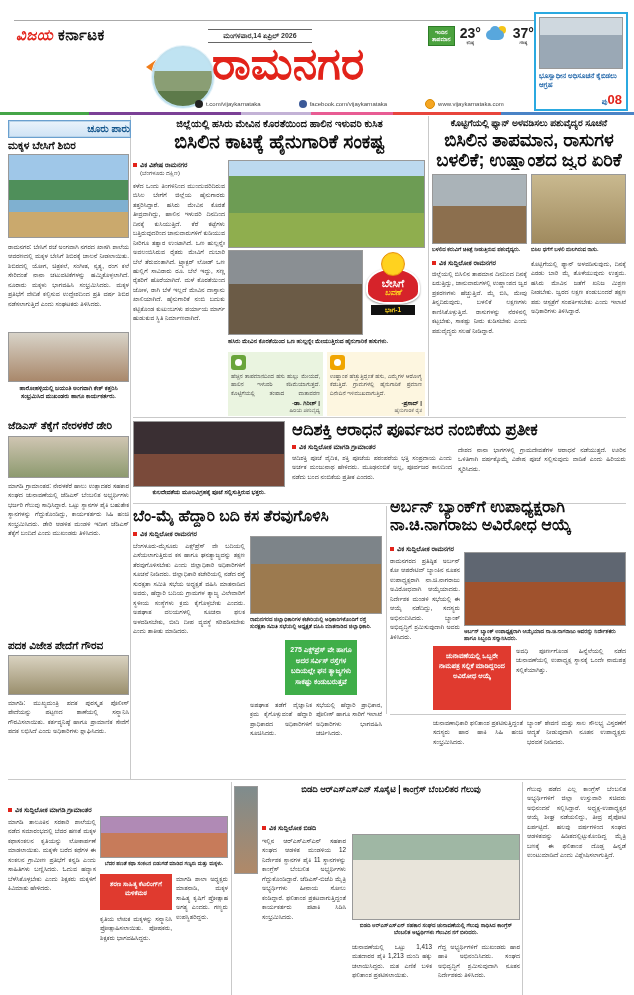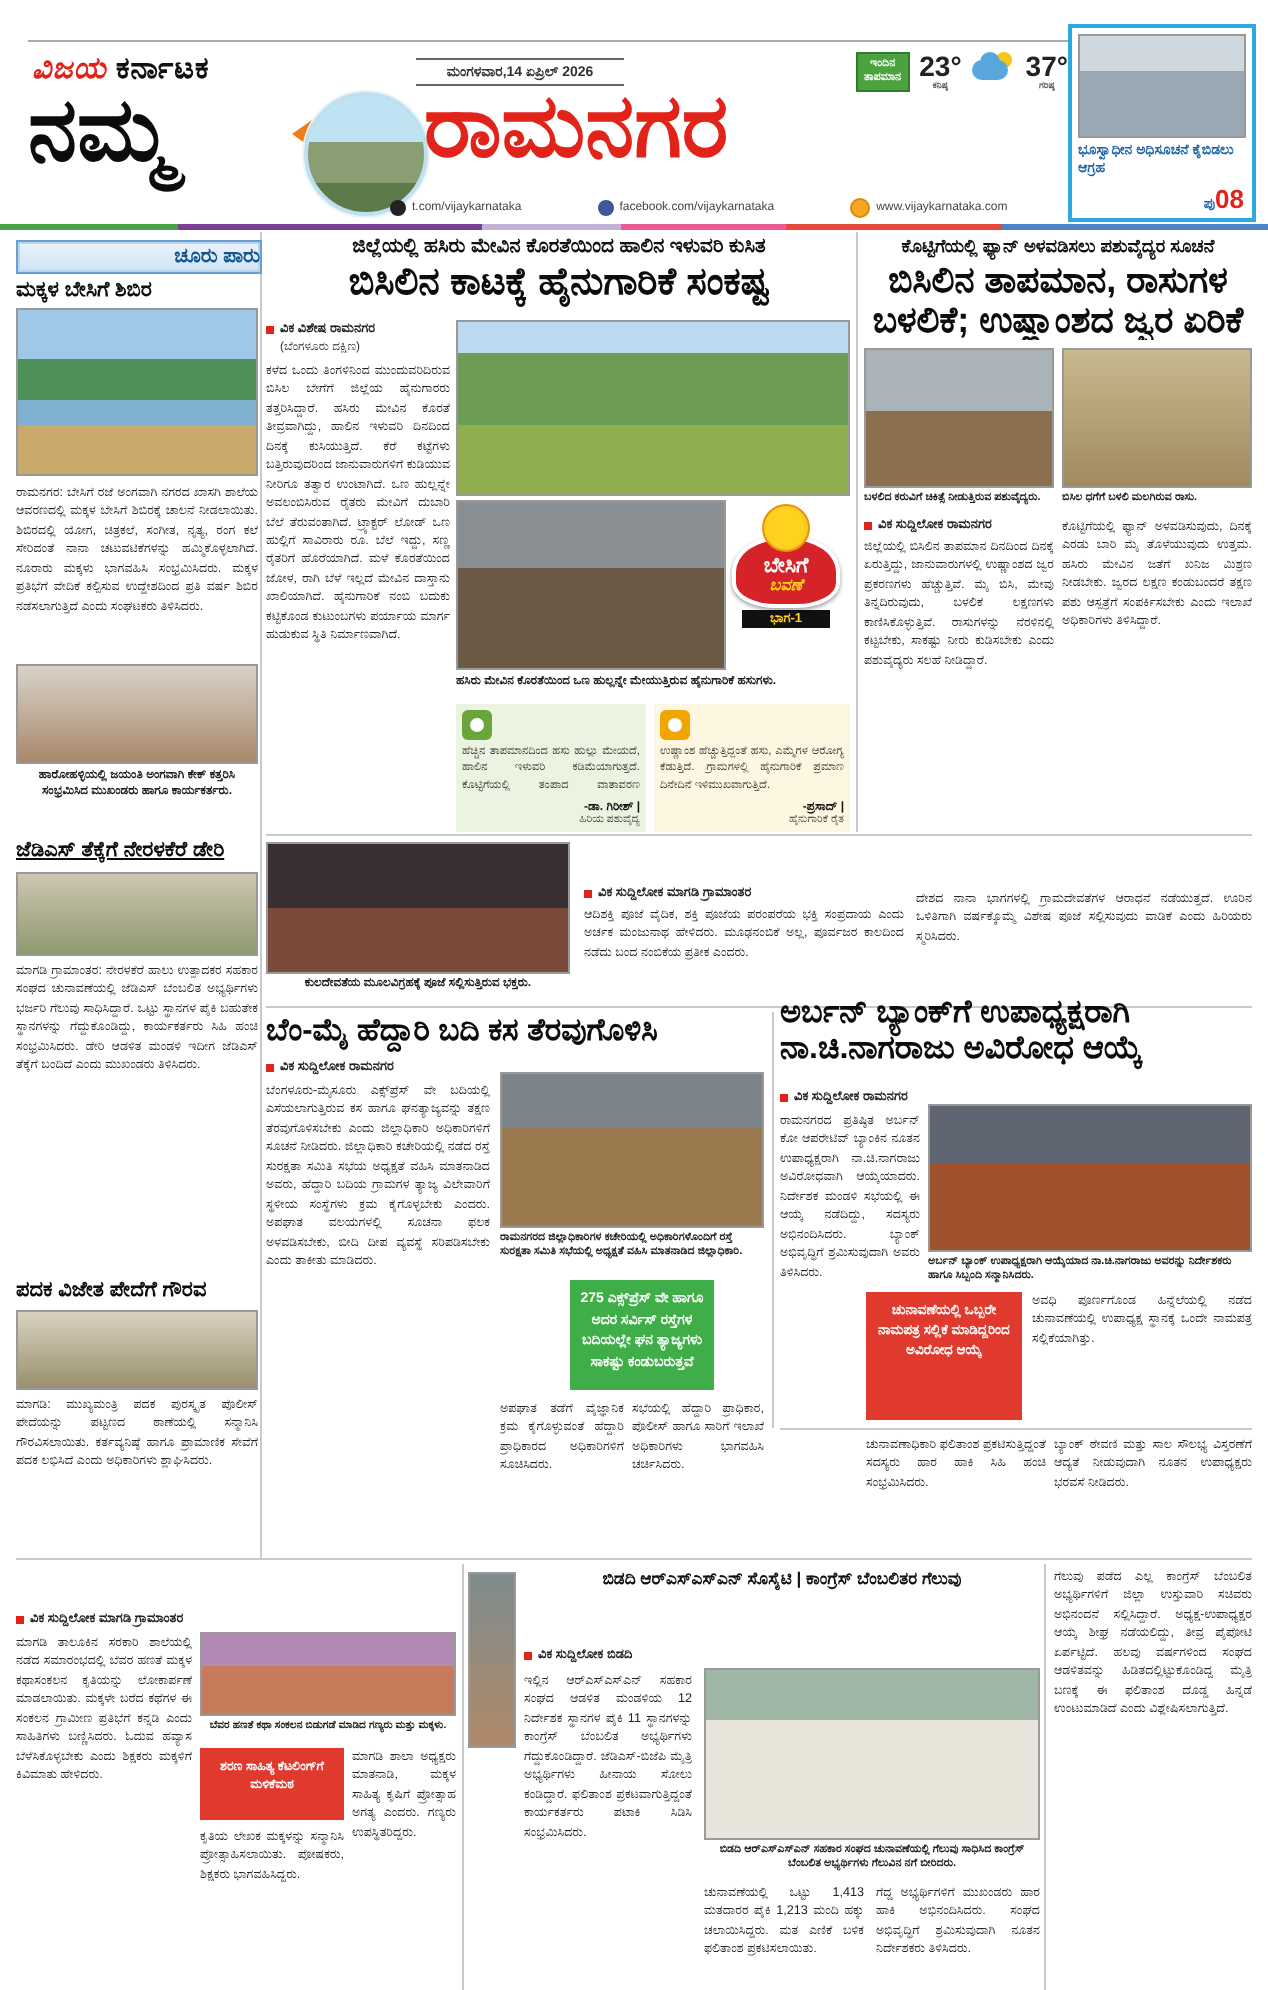--- a/index.html
+++ b/index.html
@@ -80,21 +80,20 @@
 
 <div class="page">
 
   <div class="abs top-rule"></div>
 
   <div class="abs vk-logo">
     <span class="red">ವಿಜಯ</span>
     <span class="blk">ಕರ್ನಾಟಕ</span>
   </div>
 
-  <div class="abs np-black">ನಮ್ಮ</div>
   <div class="abs logo-flame"></div>
   <div class="abs logo-circle"></div>
   <div class="abs np-red">ರಾಮನಗರ</div>
 
   <div class="abs date-box">ಮಂಗಳವಾರ,14 ಏಪ್ರಿಲ್ 2026</div>
 
   <div class="abs weather">
     <div class="w-label">
       <div>ಇಂದಿನ</div>
       <div>ತಾಪಮಾನ</div>
@@ -148,21 +147,21 @@
   <div class="abs rule-h" style="left:8px;top:779px;width:618px;"></div>
   <div class="abs rule-v" style="left:231px;top:782px;height:213px;"></div>
   <div class="abs rule-v" style="left:522px;top:782px;height:213px;"></div>
 
   <div class="abs sec-badge" style="left:8px;top:120px;width:121px;text-align:right;">ಚೂರು ಪಾರು</div>
   <div class="abs hl" style="left:8px;top:140px;width:121px;font-size:10.5px;">ಮಕ್ಕಳ ಬೇಸಿಗೆ ಶಿಬಿರ</div>
   <div class="abs ph" style="left:8px;top:154px;width:121px;height:84px;background:linear-gradient(180deg,#9fc7e8 0 30%,#4f8f5a 30% 55%,#7fb0d0 55% 70%,#caa96d 70% 100%);"></div>
   <div class="abs body-txt" style="left:8px;top:242px;width:121px;height:86px;">ರಾಮನಗರ: ಬೇಸಿಗೆ ರಜೆ ಅಂಗವಾಗಿ ನಗರದ ಖಾಸಗಿ ಶಾಲೆಯ ಆವರಣದಲ್ಲಿ ಮಕ್ಕಳ ಬೇಸಿಗೆ ಶಿಬಿರಕ್ಕೆ ಚಾಲನೆ ನೀಡಲಾಯಿತು. ಶಿಬಿರದಲ್ಲಿ ಯೋಗ, ಚಿತ್ರಕಲೆ, ಸಂಗೀತ, ನೃತ್ಯ, ರಂಗ ಕಲೆ ಸೇರಿದಂತೆ ನಾನಾ ಚಟುವಟಿಕೆಗಳನ್ನು ಹಮ್ಮಿಕೊಳ್ಳಲಾಗಿದೆ. ನೂರಾರು ಮಕ್ಕಳು ಭಾಗವಹಿಸಿ ಸಂಭ್ರಮಿಸಿದರು. ಮಕ್ಕಳ ಪ್ರತಿಭೆಗೆ ವೇದಿಕೆ ಕಲ್ಪಿಸುವ ಉದ್ದೇಶದಿಂದ ಪ್ರತಿ ವರ್ಷ ಶಿಬಿರ ನಡೆಸಲಾಗುತ್ತಿದೆ ಎಂದು ಸಂಘಟಕರು ತಿಳಿಸಿದರು.</div>
   <div class="abs ph" style="left:8px;top:332px;width:121px;height:50px;background:linear-gradient(180deg,#d8d3c8,#a9886b);"></div>
   <div class="abs cap" style="left:8px;top:385px;width:121px;height:32px;text-align:center;">ಹಾರೋಹಳ್ಳಿಯಲ್ಲಿ ಜಯಂತಿ ಅಂಗವಾಗಿ ಕೇಕ್ ಕತ್ತರಿಸಿ ಸಂಭ್ರಮಿಸಿದ ಮುಖಂಡರು ಹಾಗೂ ಕಾರ್ಯಕರ್ತರು.</div>
-  <div class="abs hl" style="left:8px;top:420px;width:105px;font-size:10.5px;text-decoration:underline;">ಜೆಡಿಎಸ್ ತೆಕ್ಕೆಗೆ ನೇರಳಕೆರೆ ಡೇರಿ</div>
+  <div class="abs hl" style="left:8px;top:420px;width:105px;font-size:10.5px;">ಜೆಡಿಎಸ್ ತೆಕ್ಕೆಗೆ ನೇರಳಕೆರೆ ಡೇರಿ</div>
   <div class="abs ph" style="left:8px;top:436px;width:121px;height:42px;background:linear-gradient(180deg,#cfc5b2,#8d9a6f);"></div>
   <div class="abs body-txt" style="left:8px;top:481px;width:121px;height:156px;">ಮಾಗಡಿ ಗ್ರಾಮಾಂತರ: ನೇರಳಕೆರೆ ಹಾಲು ಉತ್ಪಾದಕರ ಸಹಕಾರ ಸಂಘದ ಚುನಾವಣೆಯಲ್ಲಿ ಜೆಡಿಎಸ್ ಬೆಂಬಲಿತ ಅಭ್ಯರ್ಥಿಗಳು ಭರ್ಜರಿ ಗೆಲುವು ಸಾಧಿಸಿದ್ದಾರೆ. ಒಟ್ಟು ಸ್ಥಾನಗಳ ಪೈಕಿ ಬಹುತೇಕ ಸ್ಥಾನಗಳನ್ನು ಗೆದ್ದುಕೊಂಡಿದ್ದು, ಕಾರ್ಯಕರ್ತರು ಸಿಹಿ ಹಂಚಿ ಸಂಭ್ರಮಿಸಿದರು. ಡೇರಿ ಆಡಳಿತ ಮಂಡಳಿ ಇದೀಗ ಜೆಡಿಎಸ್ ತೆಕ್ಕೆಗೆ ಬಂದಿದೆ ಎಂದು ಮುಖಂಡರು ತಿಳಿಸಿದರು.</div>
   <div class="abs hl" style="left:8px;top:640px;width:121px;font-size:10.5px;">ಪದಕ ವಿಜೇತ ಪೇದೆಗೆ ಗೌರವ</div>
   <div class="abs ph" style="left:8px;top:655px;width:121px;height:40px;background:linear-gradient(180deg,#d9d2c0,#9a8f6d);"></div>
   <div class="abs body-txt" style="left:8px;top:698px;width:121px;height:78px;">ಮಾಗಡಿ: ಮುಖ್ಯಮಂತ್ರಿ ಪದಕ ಪುರಸ್ಕೃತ ಪೊಲೀಸ್ ಪೇದೆಯನ್ನು ಪಟ್ಟಣದ ಠಾಣೆಯಲ್ಲಿ ಸನ್ಮಾನಿಸಿ ಗೌರವಿಸಲಾಯಿತು. ಕರ್ತವ್ಯನಿಷ್ಠೆ ಹಾಗೂ ಪ್ರಾಮಾಣಿಕ ಸೇವೆಗೆ ಪದಕ ಲಭಿಸಿದೆ ಎಂದು ಅಧಿಕಾರಿಗಳು ಶ್ಲಾಘಿಸಿದರು.</div>
 
   <div class="abs kicker" style="left:133px;top:118px;width:293px;font-size:10px;height:13px;">ಜಿಲ್ಲೆಯಲ್ಲಿ ಹಸಿರು ಮೇವಿನ ಕೊರತೆಯಿಂದ ಹಾಲಿನ ಇಳುವರಿ ಕುಸಿತ</div>
   <div class="abs hl" style="left:133px;top:131px;width:293px;font-size:19px;text-align:center;height:26px;">ಬಿಸಿಲಿನ ಕಾಟಕ್ಕೆ ಹೈನುಗಾರಿಕೆ ಸಂಕಷ್ಟ</div>
   <div class="abs byline" style="left:133px;top:161px;width:92px;">
     <span class="by-sq"></span>
@@ -205,20 +204,21 @@
   <div class="abs cap" style="left:531px;top:246px;width:95px;height:10px;font-size:5.5px;">ಬಿಸಿಲ ಧಗೆಗೆ ಬಳಲಿ ಮಲಗಿರುವ ರಾಸು.</div>
   <div class="abs byline" style="left:432px;top:259px;width:95px;">
     <span class="by-sq"></span>
     <span>ವಿಕ ಸುದ್ದಿಲೋಕ ರಾಮನಗರ</span>
   </div>
   <div class="abs body-txt" style="left:432px;top:269px;width:95px;height:145px;">ಜಿಲ್ಲೆಯಲ್ಲಿ ಬಿಸಿಲಿನ ತಾಪಮಾನ ದಿನದಿಂದ ದಿನಕ್ಕೆ ಏರುತ್ತಿದ್ದು, ಜಾನುವಾರುಗಳಲ್ಲಿ ಉಷ್ಣಾಂಶದ ಜ್ವರ ಪ್ರಕರಣಗಳು ಹೆಚ್ಚುತ್ತಿವೆ. ಮೈ ಬಿಸಿ, ಮೇವು ತಿನ್ನದಿರುವುದು, ಬಳಲಿಕೆ ಲಕ್ಷಣಗಳು ಕಾಣಿಸಿಕೊಳ್ಳುತ್ತಿವೆ. ರಾಸುಗಳನ್ನು ನೆರಳಿನಲ್ಲಿ ಕಟ್ಟಬೇಕು, ಸಾಕಷ್ಟು ನೀರು ಕುಡಿಸಬೇಕು ಎಂದು ಪಶುವೈದ್ಯರು ಸಲಹೆ ನೀಡಿದ್ದಾರೆ.</div>
   <div class="abs body-txt" style="left:531px;top:259px;width:95px;height:155px;">ಕೊಟ್ಟಿಗೆಯಲ್ಲಿ ಫ್ಯಾನ್ ಅಳವಡಿಸುವುದು, ದಿನಕ್ಕೆ ಎರಡು ಬಾರಿ ಮೈ ತೊಳೆಯುವುದು ಉತ್ತಮ. ಹಸಿರು ಮೇವಿನ ಜತೆಗೆ ಖನಿಜ ಮಿಶ್ರಣ ನೀಡಬೇಕು. ಜ್ವರದ ಲಕ್ಷಣ ಕಂಡುಬಂದರೆ ತಕ್ಷಣ ಪಶು ಆಸ್ಪತ್ರೆಗೆ ಸಂಪರ್ಕಿಸಬೇಕು ಎಂದು ಇಲಾಖೆ ಅಧಿಕಾರಿಗಳು ತಿಳಿಸಿದ್ದಾರೆ.</div>
 
   <div class="abs ph" style="left:133px;top:421px;width:152px;height:66px;background:linear-gradient(180deg,#3a2f33 0 50%,#7a4a3a 50% 100%);"></div>
   <div class="abs cap" style="left:133px;top:489px;width:152px;height:12px;text-align:center;">ಕುಲದೇವತೆಯ ಮೂಲವಿಗ್ರಹಕ್ಕೆ ಪೂಜೆ ಸಲ್ಲಿಸುತ್ತಿರುವ ಭಕ್ತರು.</div>
+  <div class="abs hl" style="left:292px;top:420px;width:334px;font-size:16.5px;height:20px;white-space:nowrap;">ಆದಿಶಕ್ತಿ ಆರಾಧನೆ ಪೂರ್ವಜರ ನಂಬಿಕೆಯ ಪ್ರತೀಕ</div>
   <div class="abs byline" style="left:292px;top:443px;width:160px;">
     <span class="by-sq"></span>
     <span>ವಿಕ ಸುದ್ದಿಲೋಕ ಮಾಗಡಿ ಗ್ರಾಮಾಂತರ</span>
   </div>
   <div class="abs body-txt" style="left:292px;top:453px;width:160px;height:47px;">ಆದಿಶಕ್ತಿ ಪೂಜೆ ವೈದಿಕ, ಶಕ್ತಿ ಪೂಜೆಯ ಪರಂಪರೆಯ ಭಕ್ತಿ ಸಂಪ್ರದಾಯ ಎಂದು ಅರ್ಚಕ ಮಂಜುನಾಥ ಹೇಳಿದರು. ಮೂಢನಂಬಿಕೆ ಅಲ್ಲ, ಪೂರ್ವಜರ ಕಾಲದಿಂದ ನಡೆದು ಬಂದ ನಂಬಿಕೆಯ ಪ್ರತೀಕ ಎಂದರು.</div>
   <div class="abs body-txt" style="left:458px;top:445px;width:168px;height:55px;">ದೇಶದ ನಾನಾ ಭಾಗಗಳಲ್ಲಿ ಗ್ರಾಮದೇವತೆಗಳ ಆರಾಧನೆ ನಡೆಯುತ್ತದೆ. ಊರಿನ ಒಳಿತಿಗಾಗಿ ವರ್ಷಕ್ಕೊಮ್ಮೆ ವಿಶೇಷ ಪೂಜೆ ಸಲ್ಲಿಸುವುದು ವಾಡಿಕೆ ಎಂದು ಹಿರಿಯರು ಸ್ಮರಿಸಿದರು.</div>
 
   <div class="abs hl" style="left:133px;top:507px;width:250px;font-size:15.5px;height:20px;white-space:nowrap;">ಬೆಂ-ಮೈ ಹೆದ್ದಾರಿ ಬದಿ ಕಸ ತೆರವುಗೊಳಿಸಿ</div>
   <div class="abs byline" style="left:133px;top:530px;width:112px;">
     <span class="by-sq"></span>

